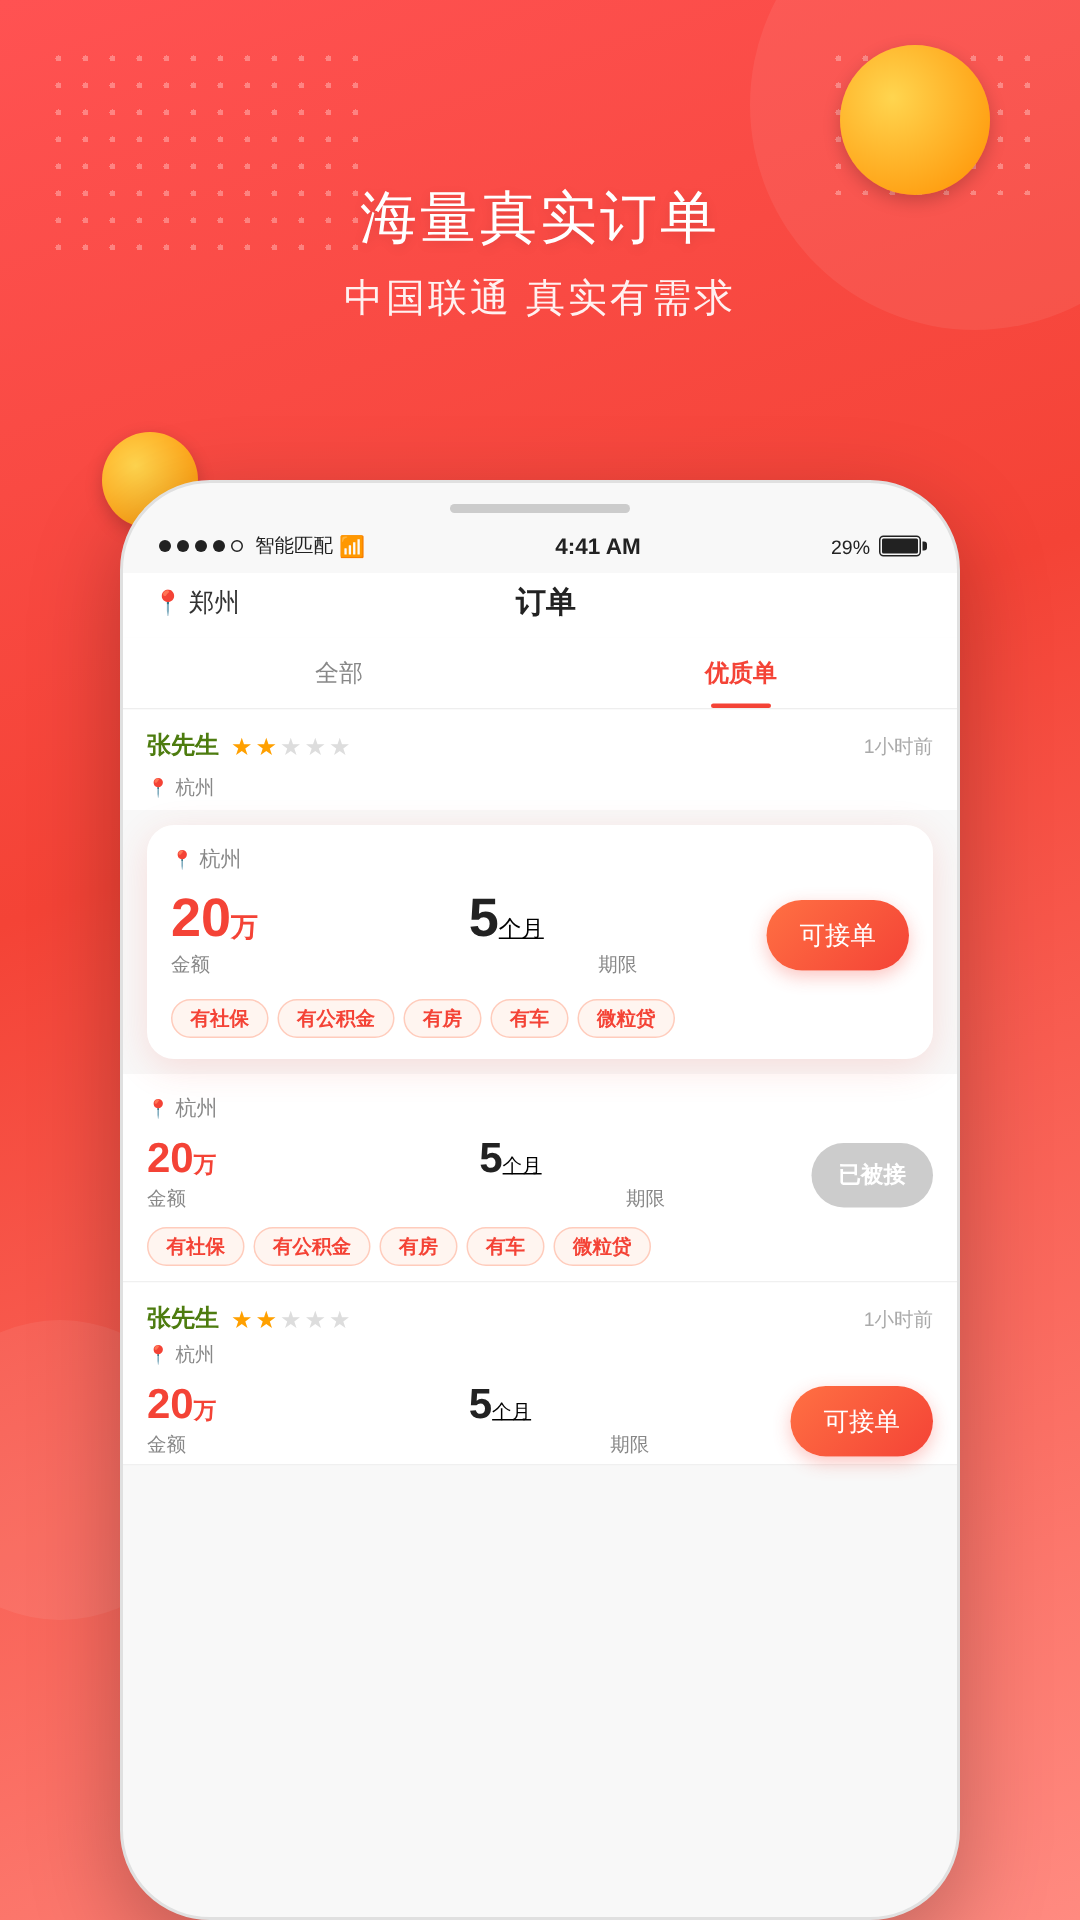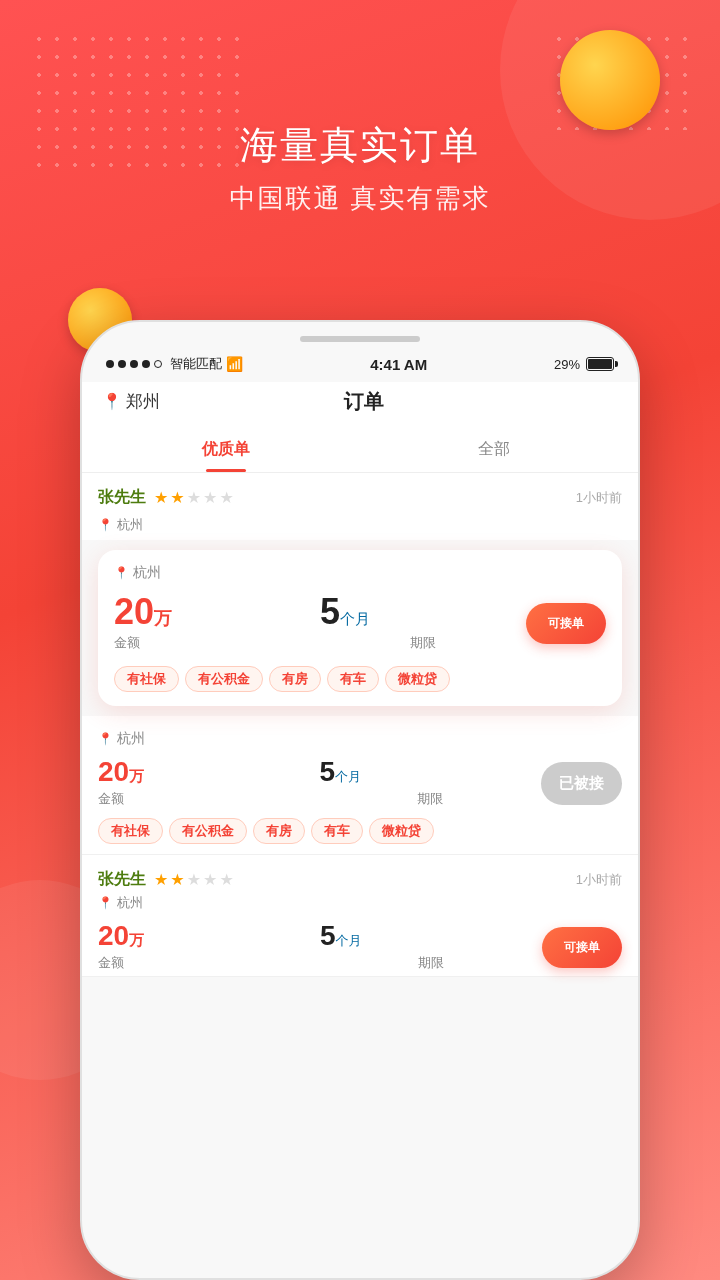--- a/index.html
+++ b/index.html
@@ -223,31 +223,31 @@
     .amount-big {
       font-size: 36px; font-weight: 800; color: #f44336; line-height: 1;
     }
     .amount-unit { font-size: 18px; }
     .amount-label { font-size: 13px; color: #888; margin-top: 4px; }
 
     .period-block { flex: 1; }
     .period-big {
       font-size: 36px; font-weight: 800; color: #222; line-height: 1;
     }
-    .period-unit { font-size: 15px; color: #0369a1; }
+    .period-unit { font-size: 15px; color: #000000; text-decoration: underline; }
     .period-label { font-size: 13px; color: #888; margin-top: 4px; text-align: center; }
 
     .accept-btn {
       background: linear-gradient(135deg, #ff7043, #f44336);
       color: #fff;
       border: none;
       border-radius: 30px;
       padding: 12px 22px;
-      font-size: 12px;
-      font-weight: 700;
+      font-size: 17px;
+      font-weight: 400;
       cursor: pointer;
       white-space: nowrap;
       box-shadow: 0 4px 12px rgba(244,67,54,0.3);
     }
     .accept-btn-gray {
       background: #ccc;
       color: #fff;
       border: none;
       border-radius: 30px;
       padding: 12px 18px;
@@ -341,22 +341,22 @@
         <div class="location-label">
           <span class="loc-pin">📍</span>
           <span>郑州</span>
         </div>
         <div class="header-title">订单</div>
         <div class="header-right"></div>
       </div>
 
 
       <div class="tabs">
+        <div class="tab">全部</div>
         <div class="tab active">优质单</div>
-        <div class="tab">全部</div>
       </div>
 
       <div class="first-card-user">
         <div style="display:flex;align-items:center;">
           <span class="user-name">张先生</span>
           <span class="stars">
             <span class="star filled">★</span>
             <span class="star filled">★</span>
             <span class="star empty2">★</span>
             <span class="star empty2">★</span>

